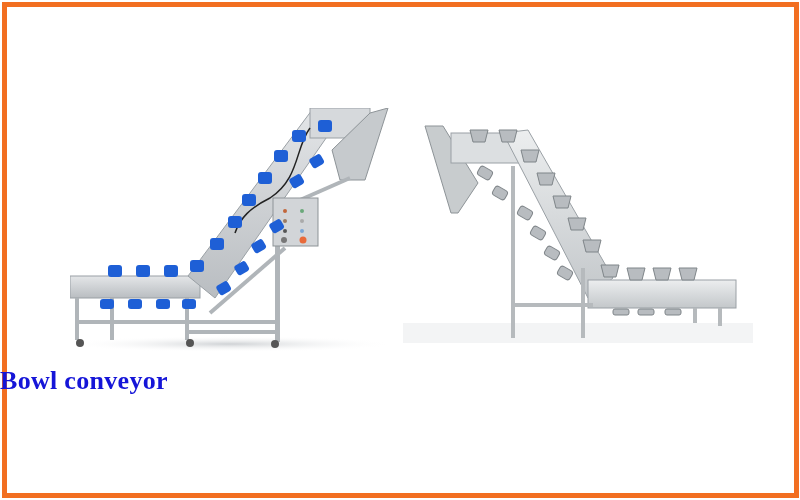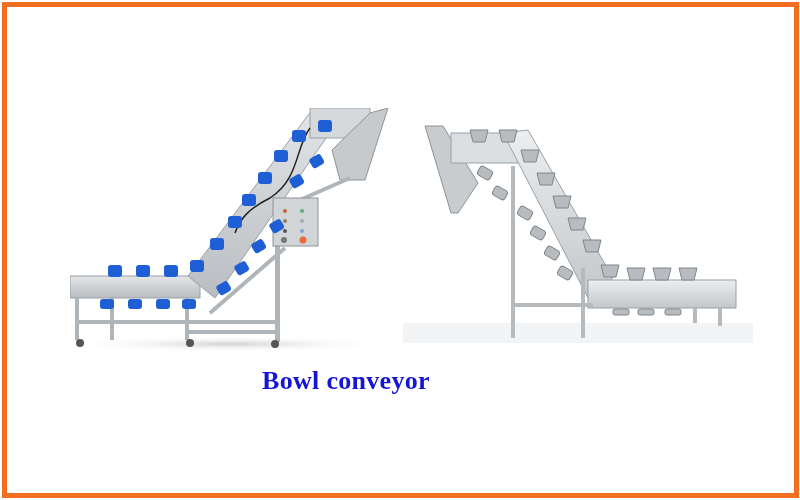--- a/index.html
+++ b/index.html
@@ -1,19 +1,19 @@
 <!DOCTYPE html>
 <html><head>
 <meta charset="utf-8">
 <style>
   html, body { margin:0; padding:0; background:#ffffff; }
   body { width:800px; height:500px; position:relative; overflow:hidden; font-family:"Liberation Serif", serif; }
   .frame { position:absolute; left:2px; top:2px; width:787px; height:486px; border:5px solid #F26F21; background:#ffffff; }
   .photo { position:absolute; }
-  .caption { position:absolute; left:0; width:692px; top:366px; text-align:center; font-family:"Liberation Serif", serif; font-weight:bold; font-size:26px; color:#1515D8; letter-spacing:0.3px; }
+  .caption { position:absolute; left:0; width:692px; top:366px; font-family:"Liberation Serif", serif; font-weight:bold; font-size:26px; color:#1515D8; letter-spacing:0.3px; }
   svg { display:block; }
 </style>
 </head>
 <body>
 
 <div class="frame"></div>
 
 <div class="photo" style="left:70px;top:108px;width:330px;height:245px;">
   <svg width="330" height="245" viewBox="0 0 330 245">
     <defs>

